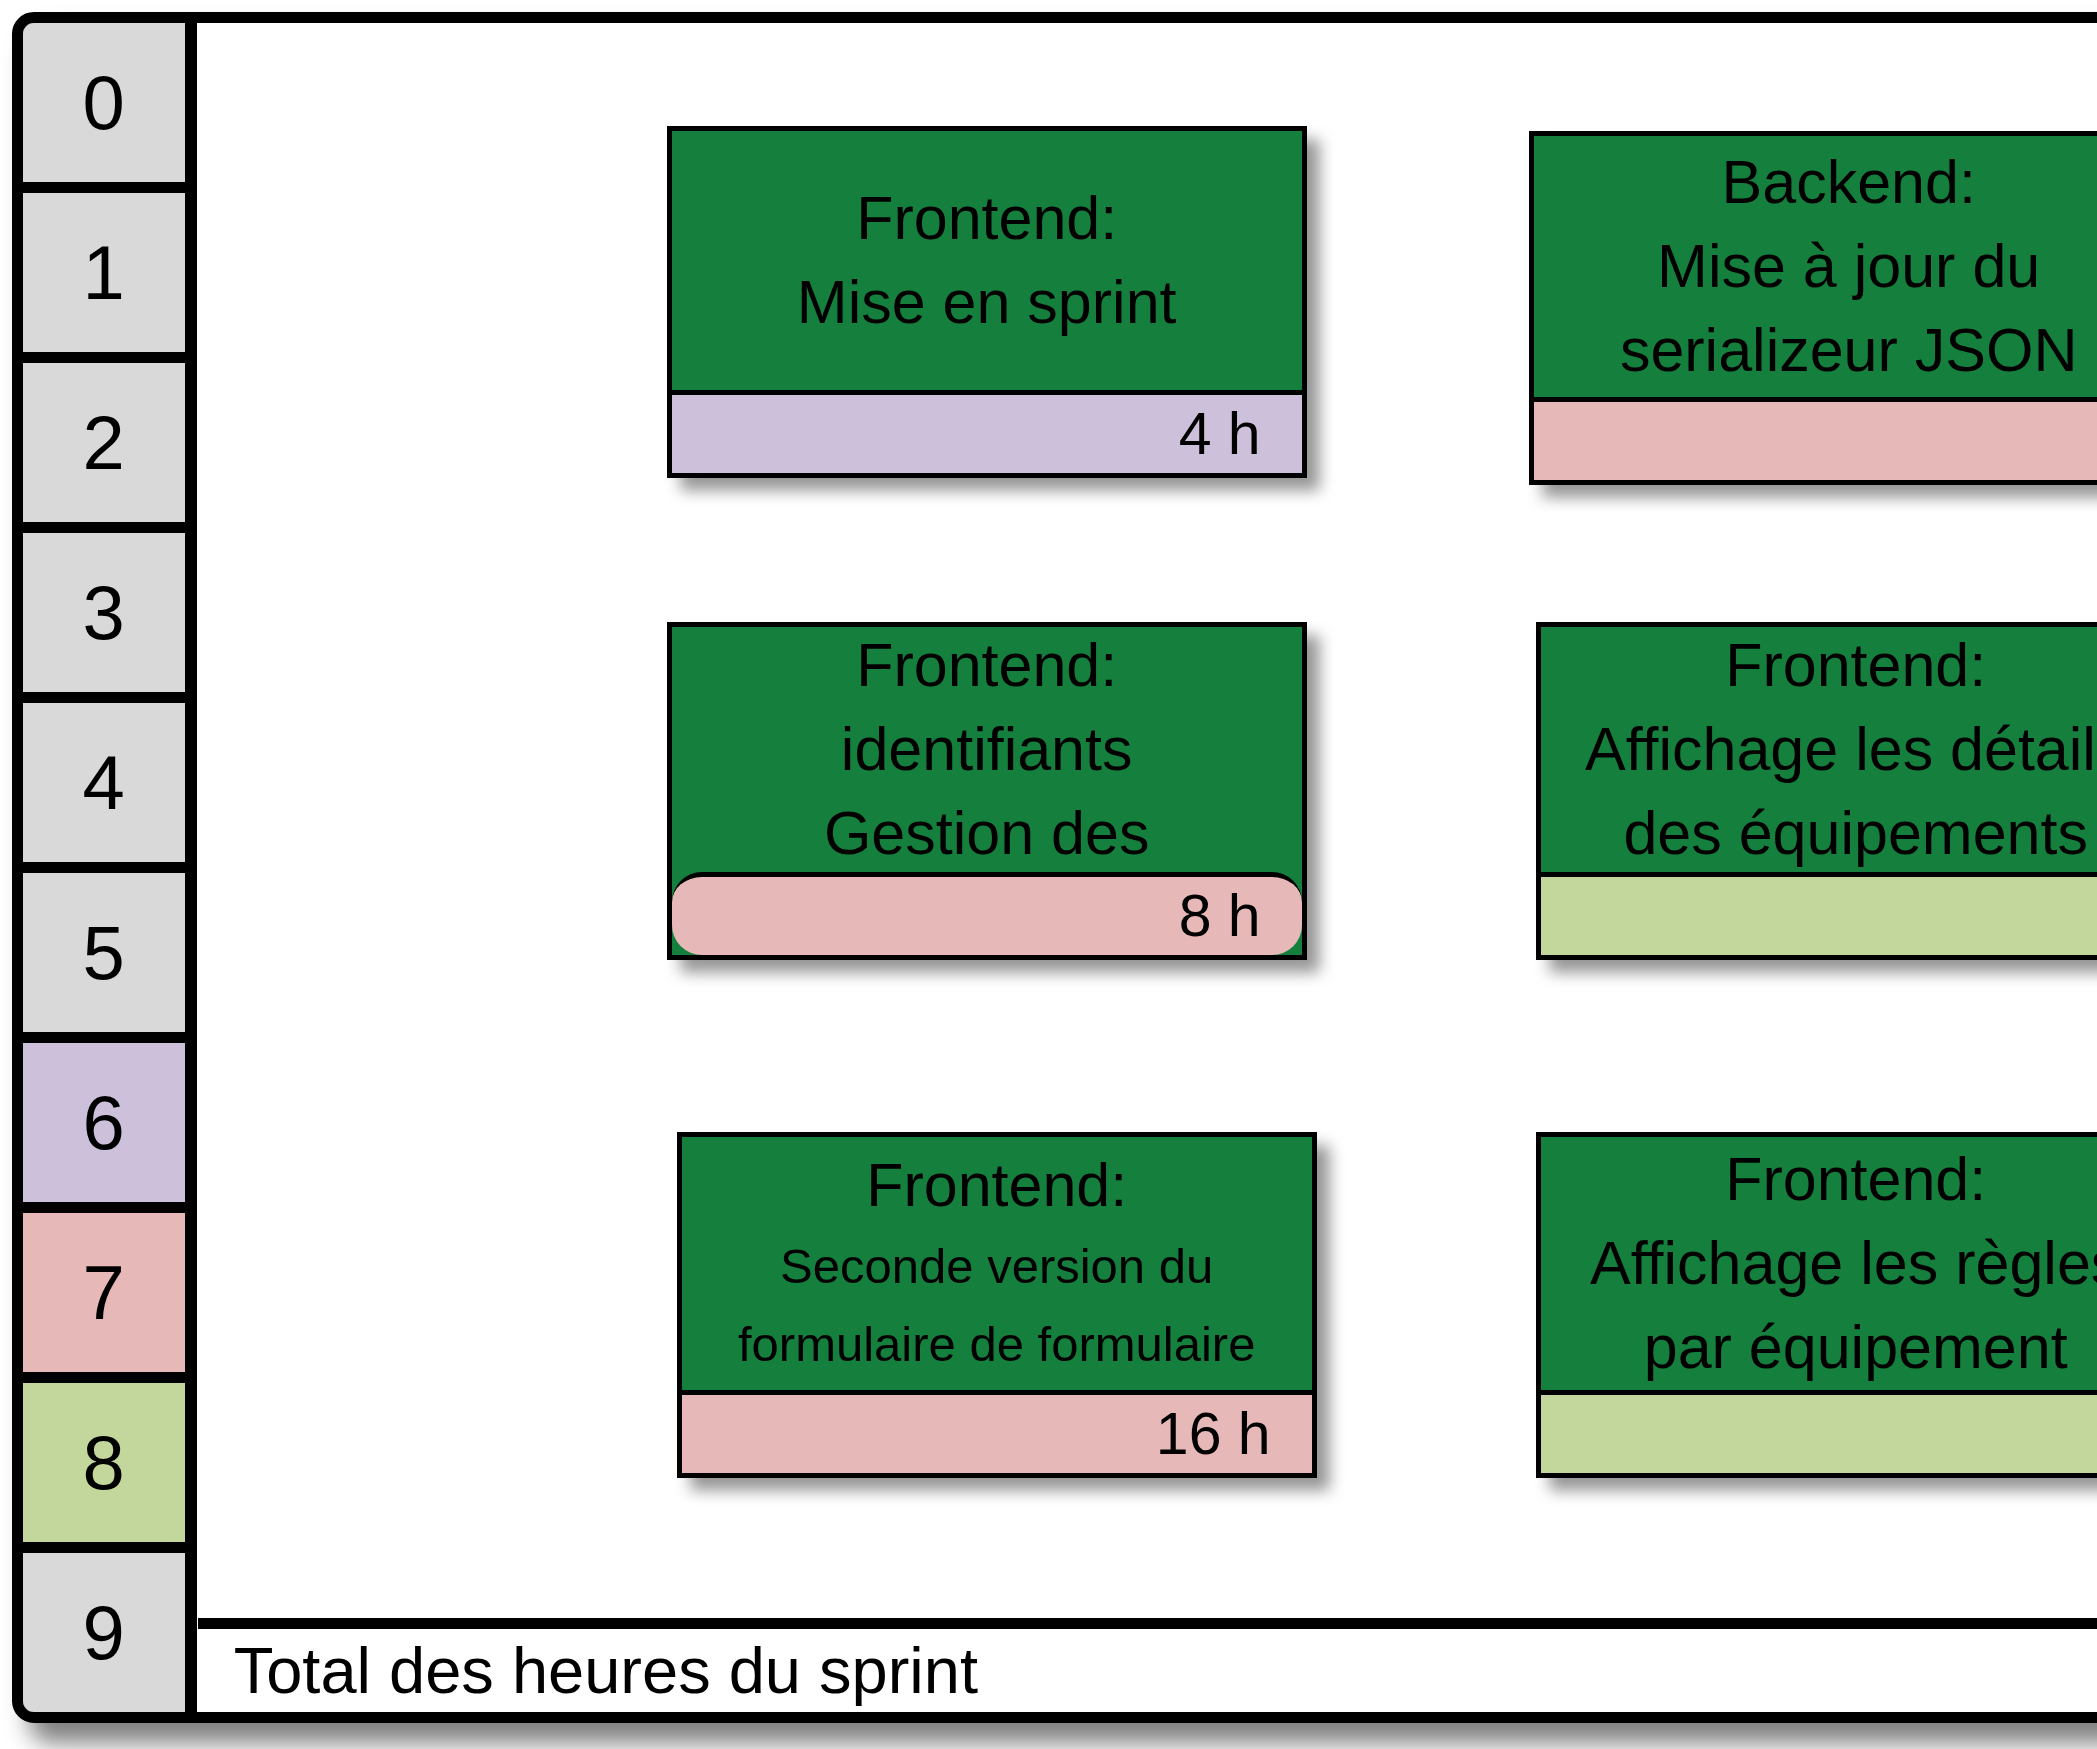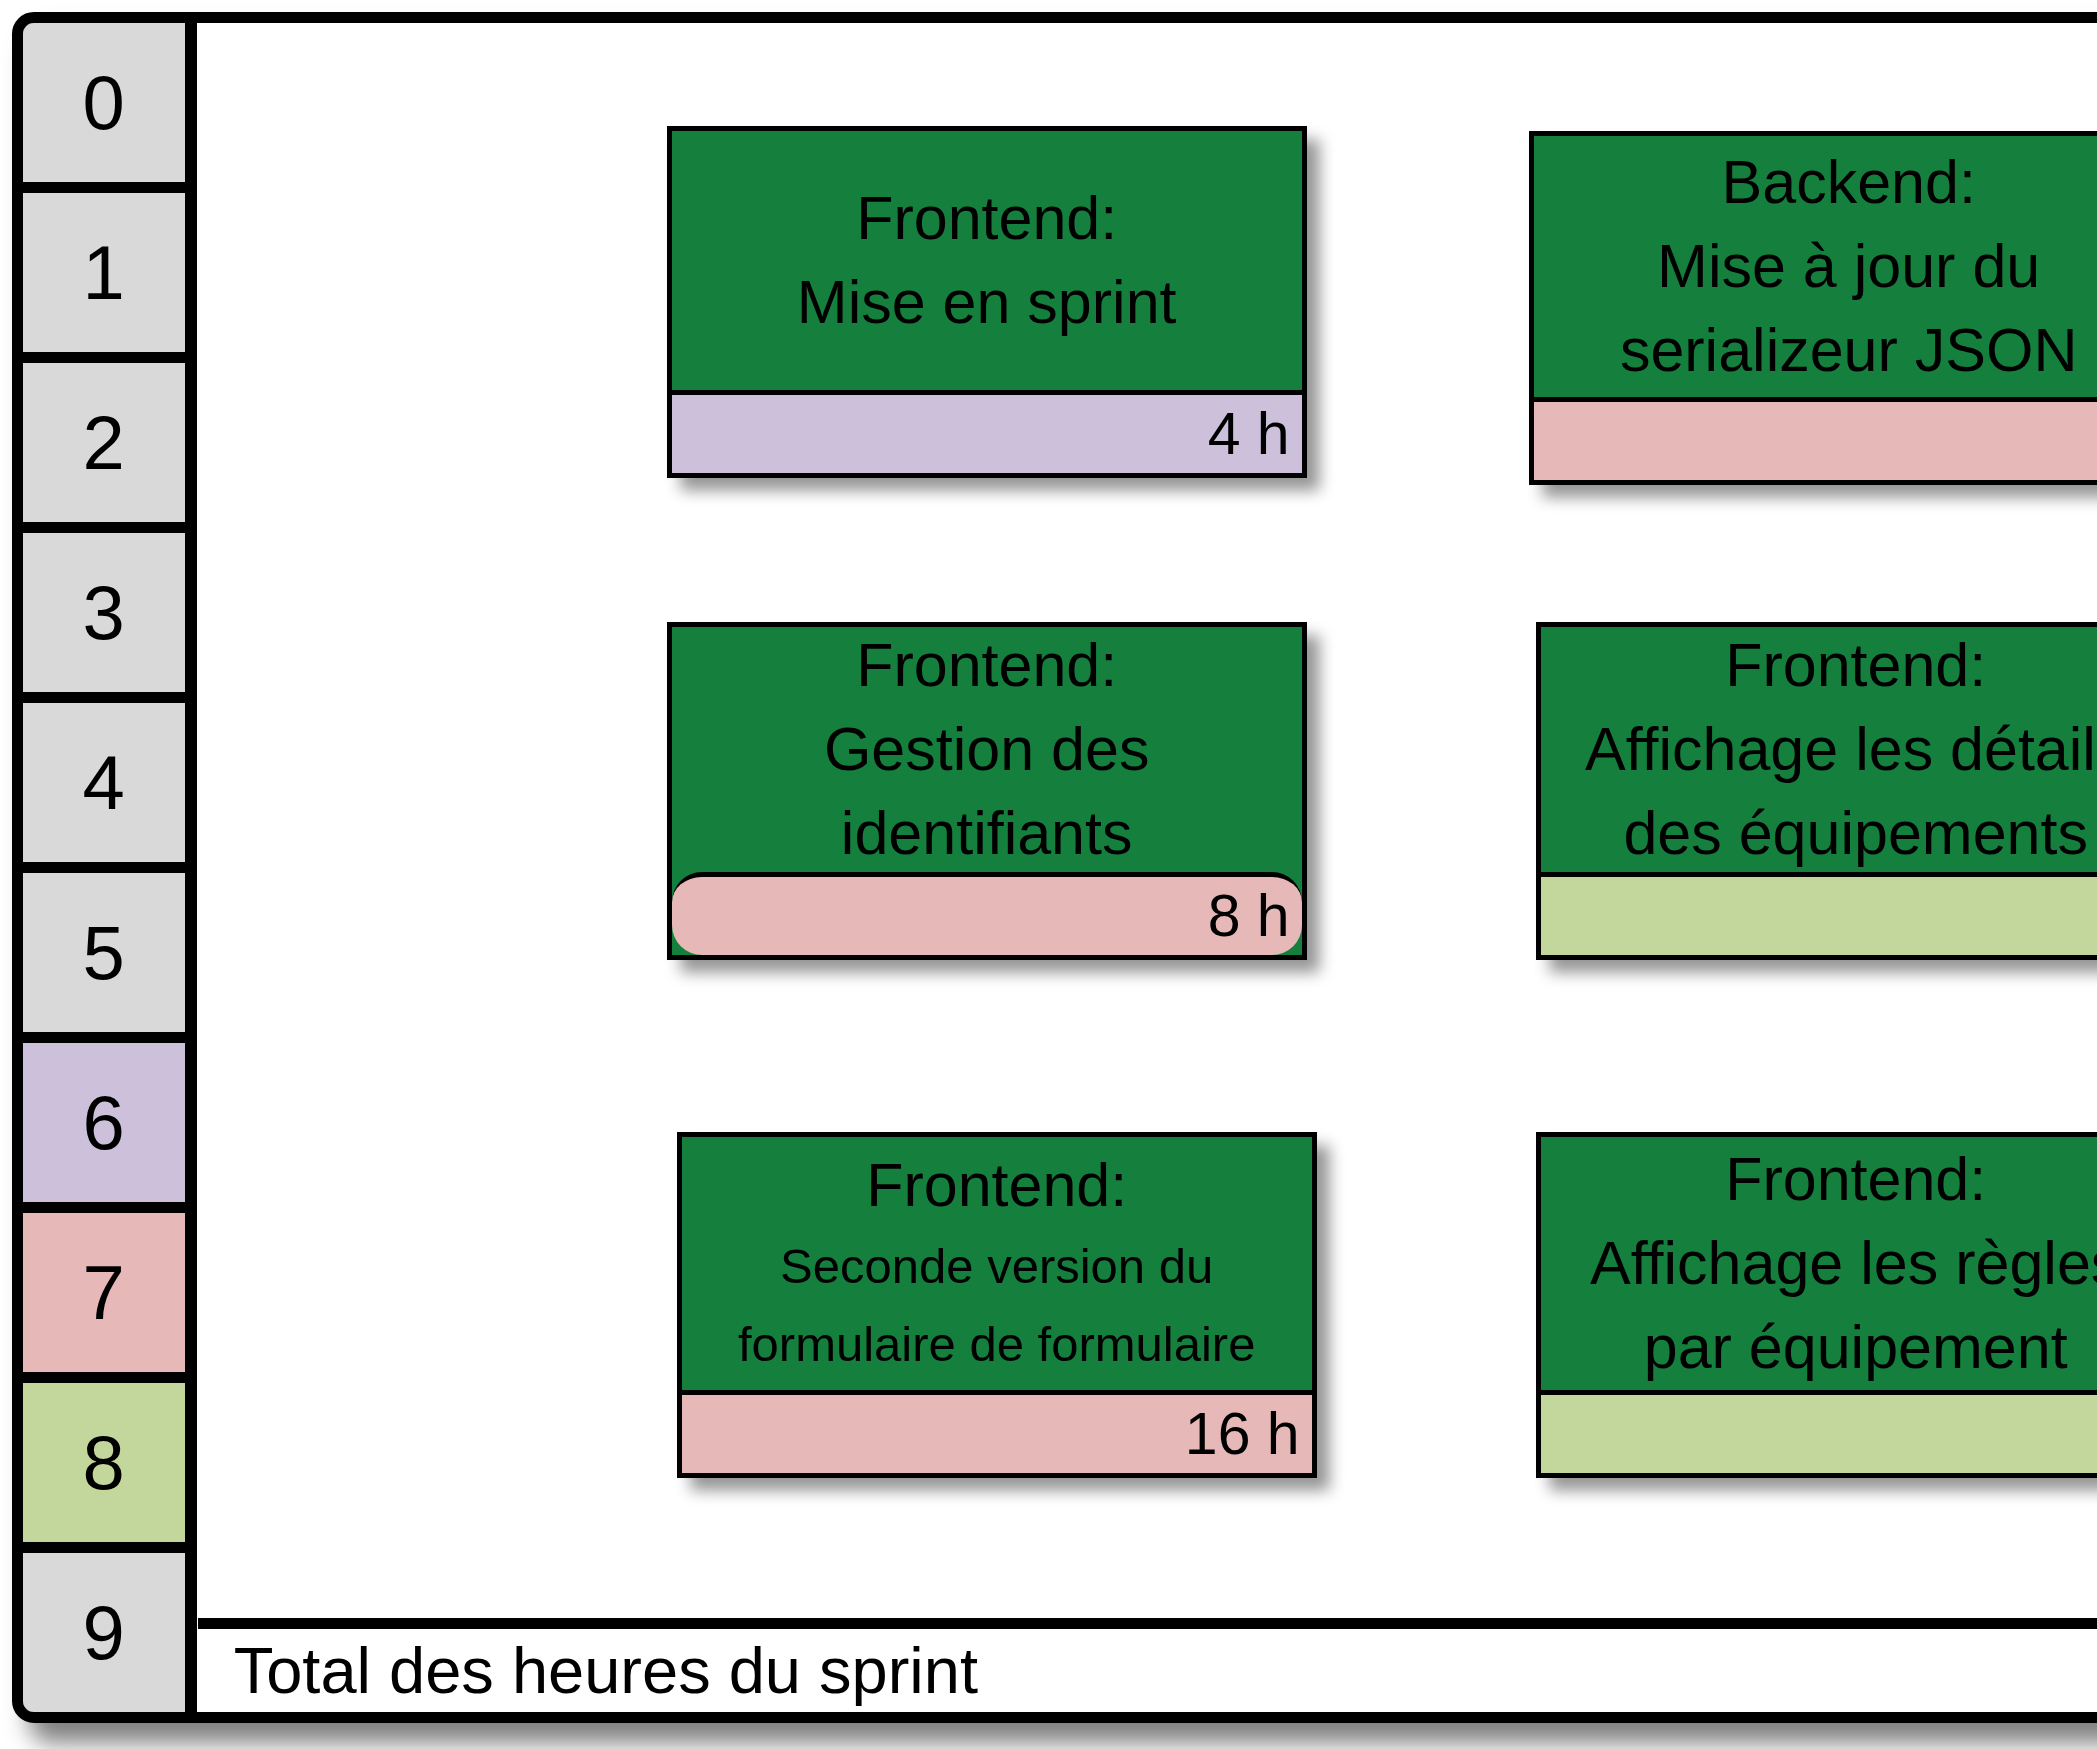--- a/index.html
+++ b/index.html
@@ -83,21 +83,21 @@
   }
   .c5 .card-title .line:nth-child(2),
   .c5 .card-title .line:nth-child(3) { font-size: 49px; line-height: 1.6; }
 
   .card-bar {
     flex: 0 0 78px;
     border-top: 5.5px solid #000;
     display: flex;
     align-items: center;
     justify-content: flex-end;
-    padding-right: 12px;
+    padding-right: 41px;
   }
   .card-bar .hours { font-size: 59px; color: #000; }
 
   
   .total-row {
     position: absolute;
     left: 175px; right: 0; bottom: 0;
     height: 94px;
     box-sizing: border-box;
     border-top: 11.7px solid #000;
@@ -149,22 +149,22 @@
         <div class="line">serializeur JSON</div>
       </div>
       <div class="card-bar" style="background-color: rgb(230, 185, 184);">
         
       </div>
     </div>
 
     <div class="card c3">
       <div class="card-title">
         <div class="line">Frontend:</div>
+        <div class="line">identifiants</div>
         <div class="line">Gestion des</div>
-        <div class="line">identifiants</div>
       </div>
       <div class="card-bar" style="background-color: rgb(230, 185, 184); border-radius: 30px;">
         <span class="hours">8 h</span>
       </div>
     </div>
 
     <div class="card c4">
       <div class="card-title">
         <div class="line">Frontend:</div>
         <div class="line">Affichage les détails</div>

